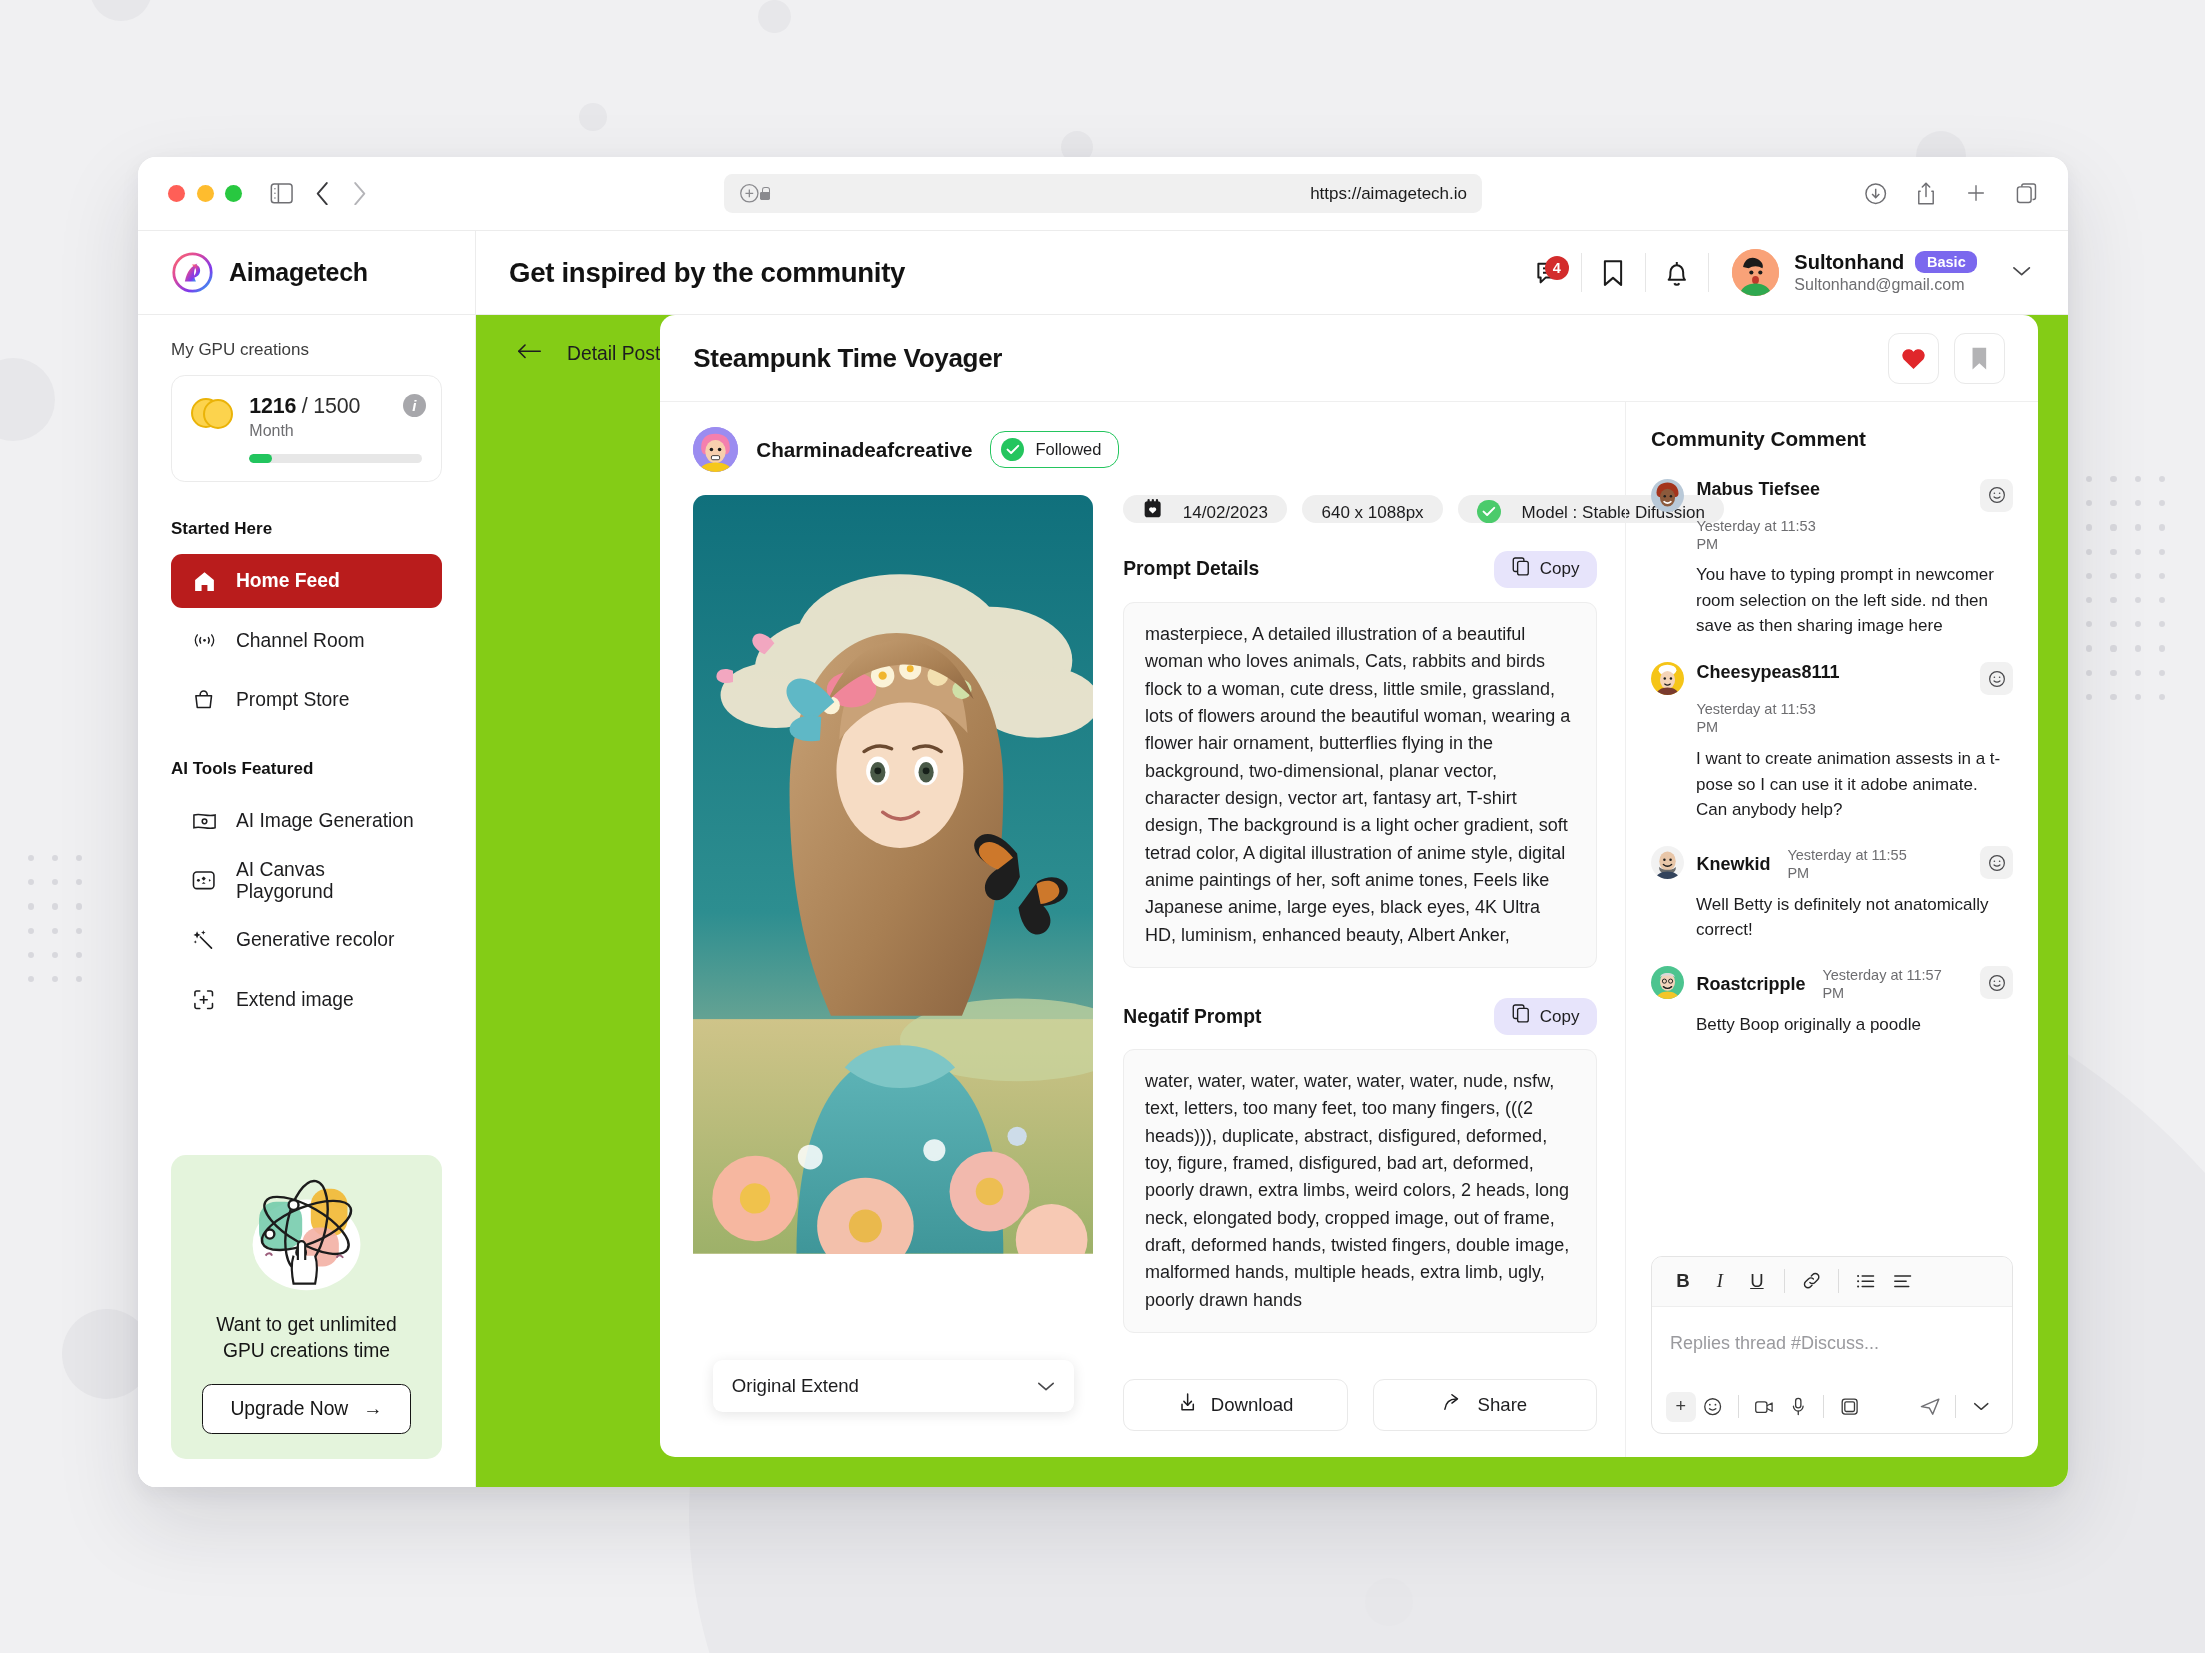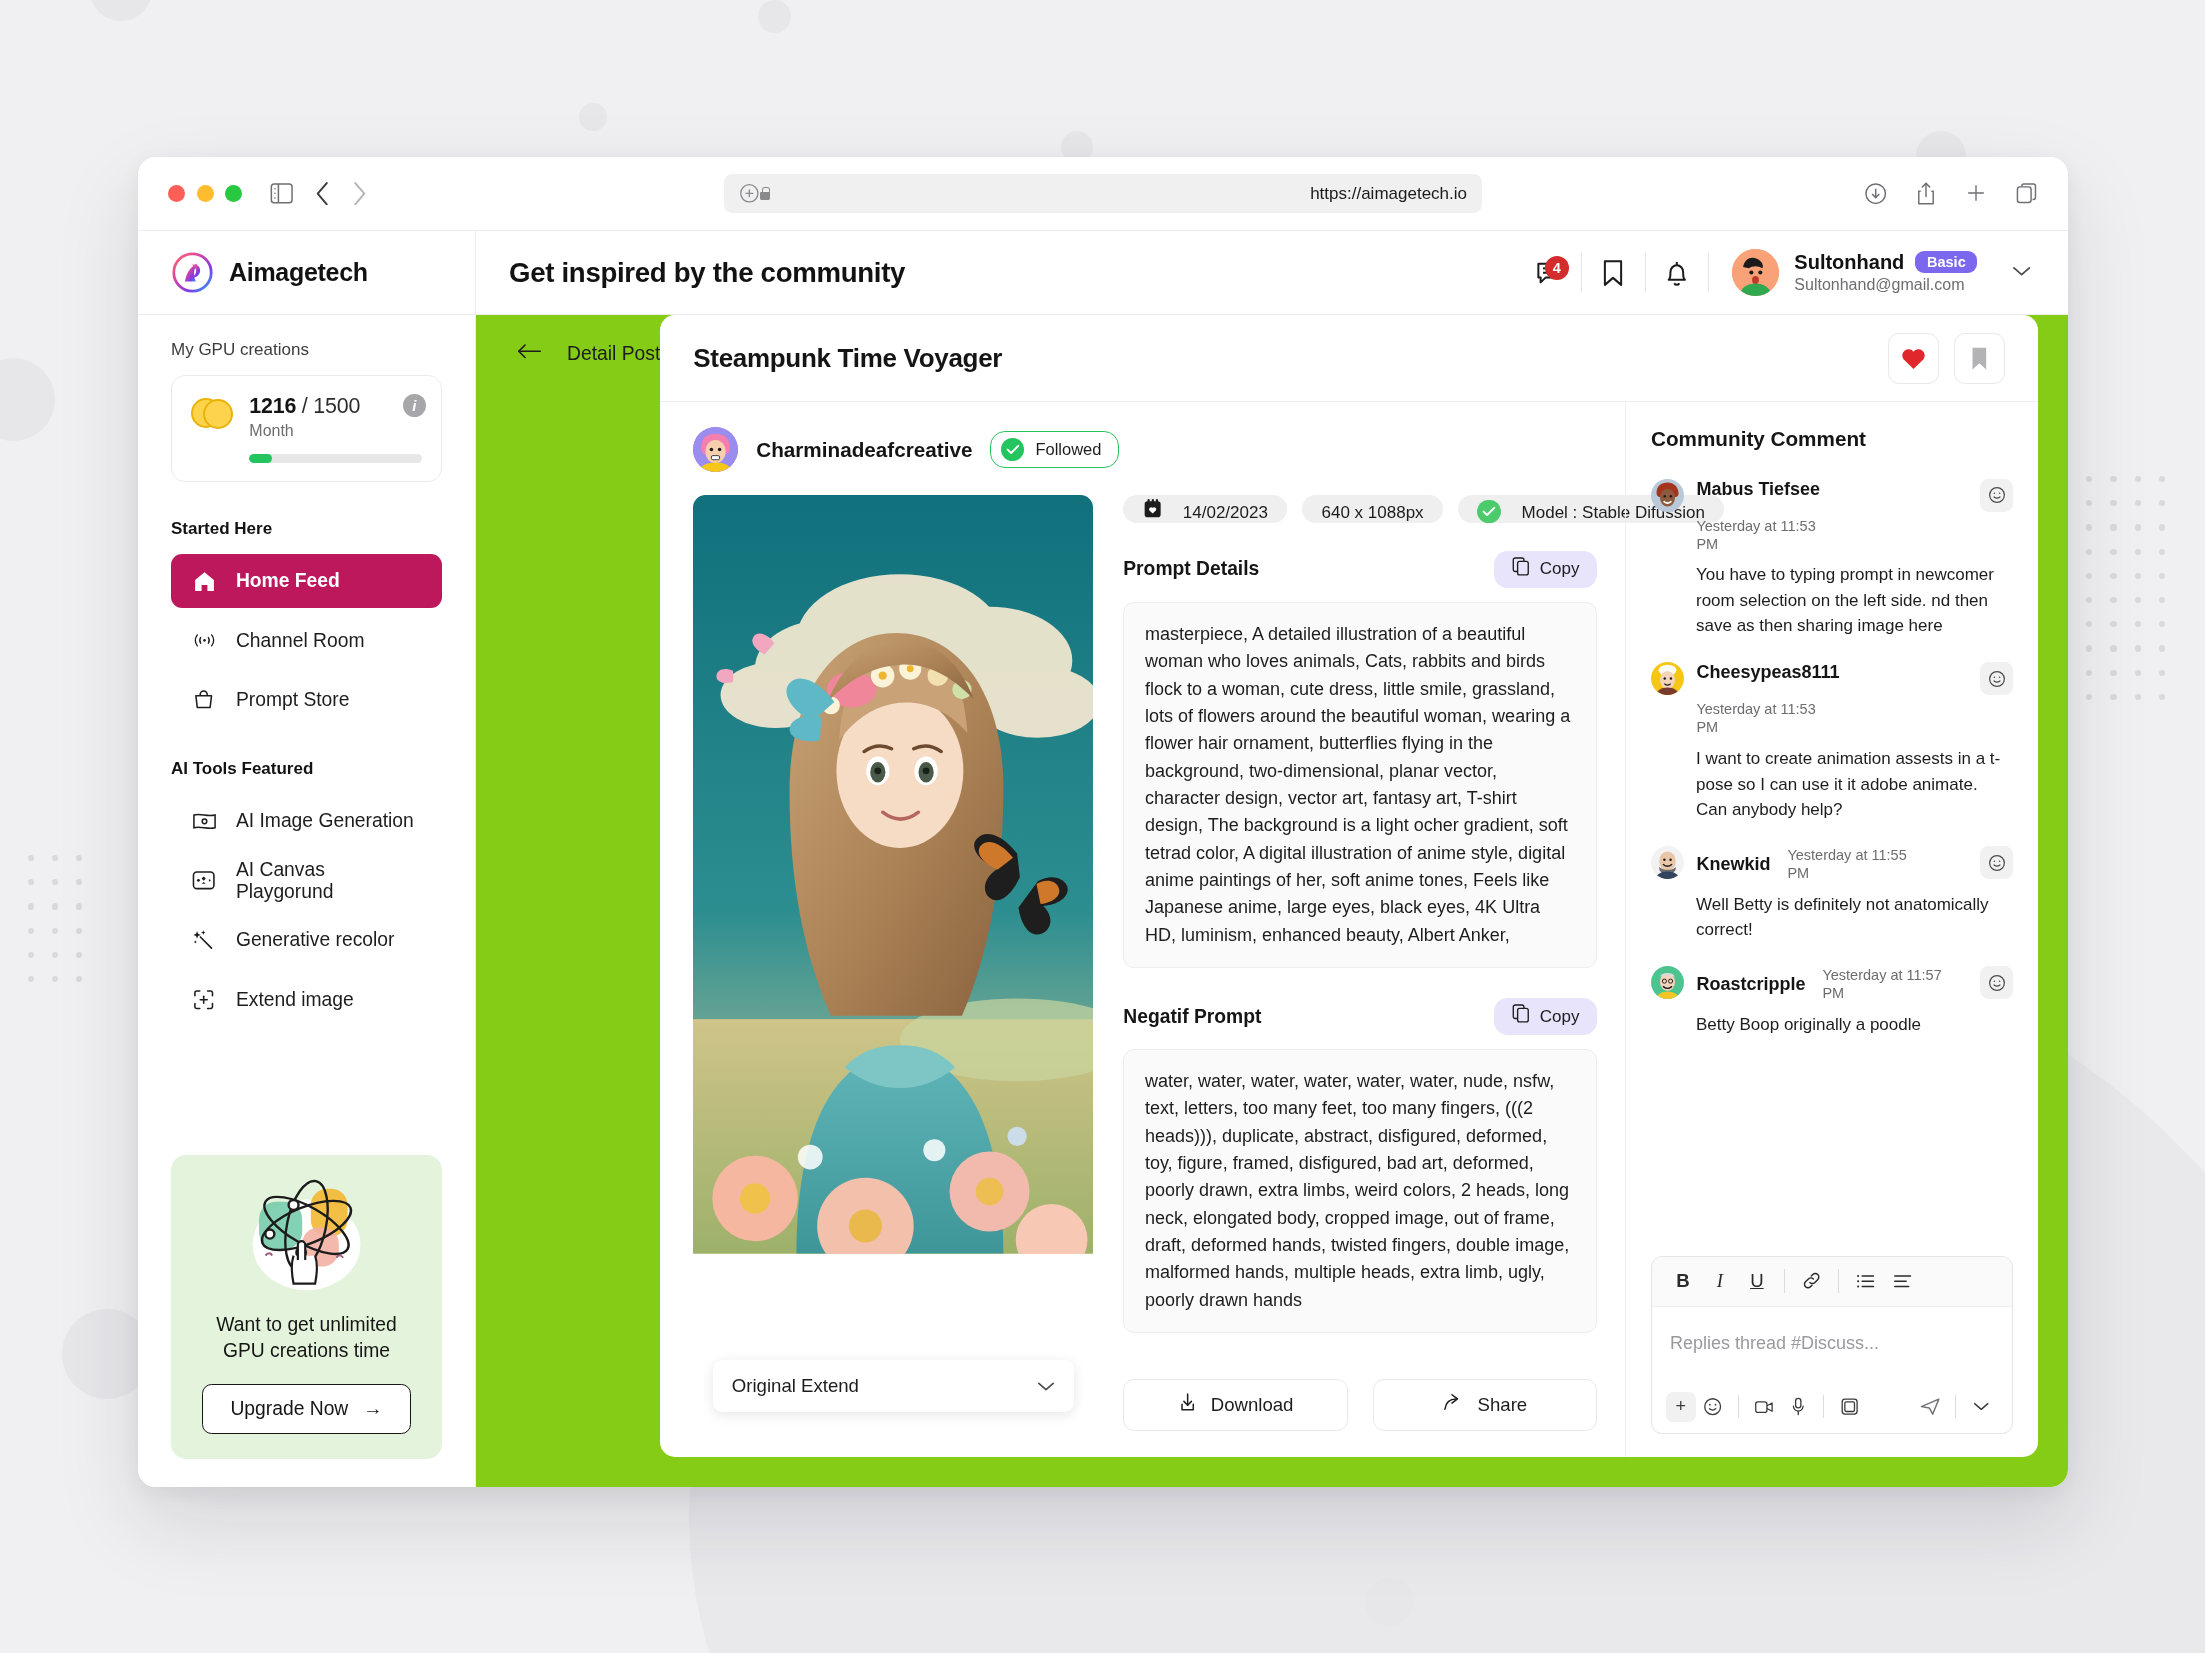--- a/index.html
+++ b/index.html
@@ -117,21 +117,21 @@
     font-size: 15px; font-weight: 700; font-style: italic;
     display: flex; align-items: center; justify-content: center;
   }
 
   .nav-list { margin-bottom: 6.9px; }
   .nav-item {
     display: flex; align-items: center; gap: 18px;
     height: 54px; padding: 0 19.3px; border-radius: 11px;
     font-size: 19.3px; color: #1d1d1f; margin-bottom: 5.5px;
   }
-  .nav-item.active { background: #be185d; color: #fff; font-weight: 600; }
+  .nav-item.active { background: #b91c1c; color: #fff; font-weight: 600; }
   .nav-icon { width: 27.6px; height: 27.6px; flex: 0 0 27.6px; display: flex; align-items: center; justify-content: center; }
 
   .section-gap { height: 25px; }
 
   .promo {
     margin: 18px 33px 27.6px;
     background: #e4f4dc; border-radius: 15px;
     padding: 23.4px 20.7px 25px;
     text-align: center;
   }

